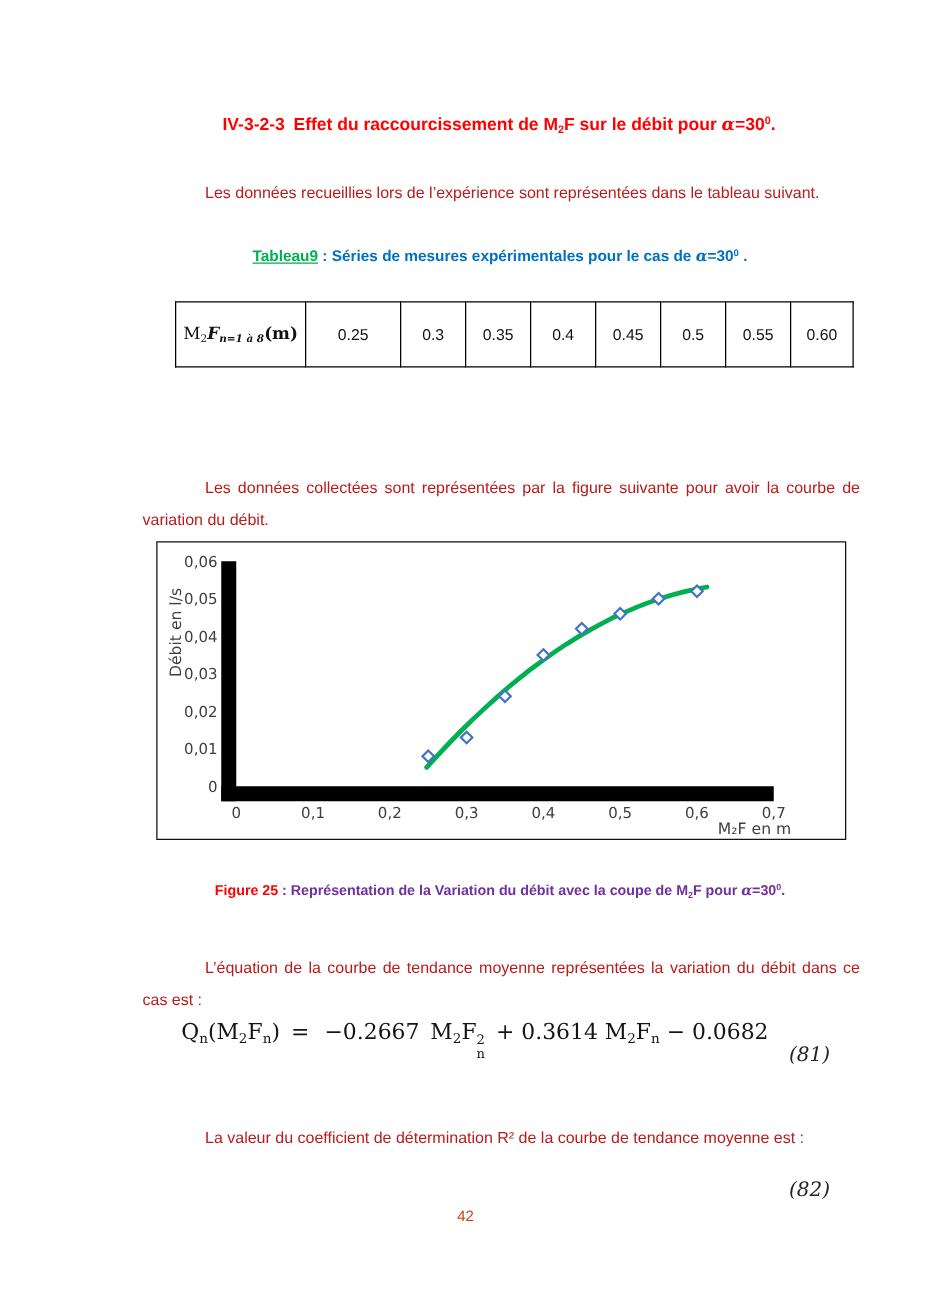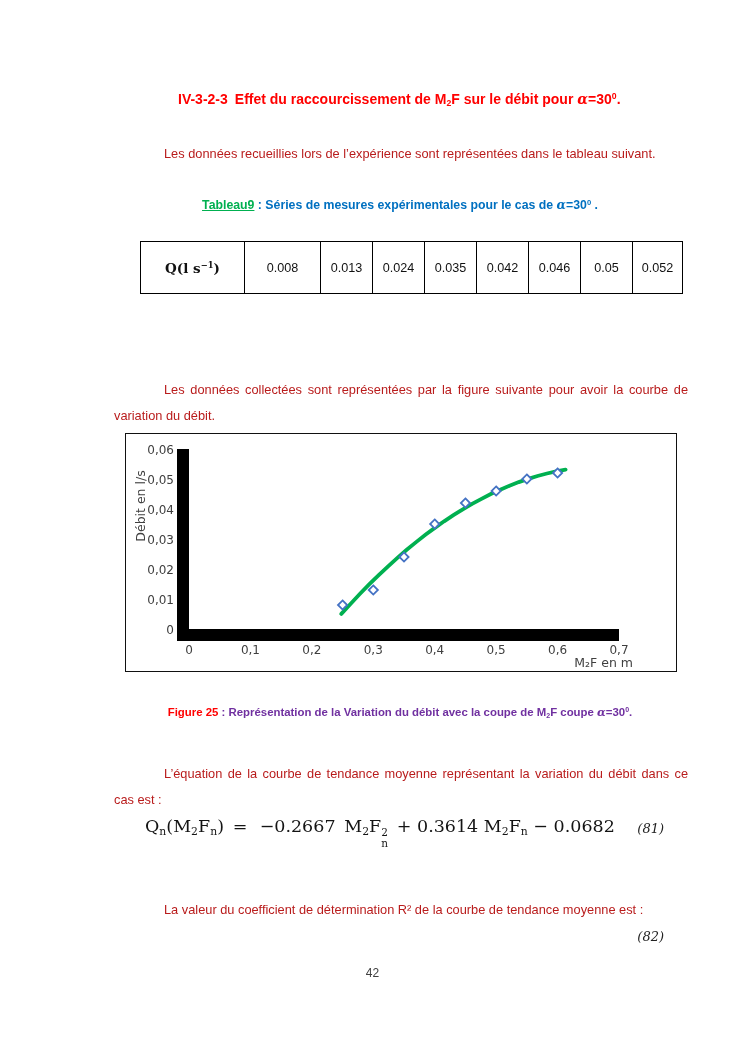--- a/index.html
+++ b/index.html
@@ -45,28 +45,28 @@
   .chart-box svg{display:block;}
   .tick{font-size:12px;fill:#3f3f3f;font-family:"DejaVu Sans",sans-serif;}
   .axis-label{font-size:12.5px;fill:#3f3f3f;font-family:"DejaVu Sans",sans-serif;}
   
   .equation{
     left:98px;width:582px;font-family:"DejaVu Serif","Liberation Serif",serif;
     font-size:17.5px;color:#141414;
   }
   .eq-body{padding-left:47px;}
   .eqnum{
-    position:absolute;right:16px;top:5px;
-    font-size:13px;font-style:italic;color:#222;
+    position:absolute;right:16px;top:18px;
+    font-size:16px;font-style:italic;color:#222;
   }
   .stack{
     display:inline-flex;flex-direction:column;align-items:flex-start;
     font-size:0.6em;line-height:1.02;vertical-align:-0.42em;
   }
-  .pagenum{top:966px;left:0;width:745px;text-align:center;font-size:12px;color:#404040;}
+  .pagenum{top:966px;left:0;width:745px;text-align:center;font-size:12px;color:#c2410c;}
 </style>
 </head>
 <body>
 
 <div>
 
   <div class="abs title"><span>IV-3-2-3 Effet du raccourcissement de M</span><span class="sub">2</span><span>F sur le débit pour </span><span class="alpha b">α</span><span>=30</span><span class="sup">0</span><span>.</span></div>
 
   <p class="abs para" style="top:128px;">Les données recueillies lors de l’expérience sont représentées dans le tableau suivant.</p>
 
@@ -79,29 +79,29 @@
         <col style="width:52px">
         <col style="width:52px">
       <col style="width:52px">
         <col style="width:52px">
         <col style="width:52px">
         <col style="width:52px">
         <col style="width:50px">
     </colgroup>
     <tbody>
       <tr>
-        <td class="hdr b"><span>Q(l s</span><span class="sup">−1</span><span>)</span></td>
-        <td>0.008</td>
-        <td>0.013</td>
-        <td>0.024</td>
-        <td>0.035</td>
-        <td>0.042</td>
-        <td>0.046</td>
-        <td>0.05</td>
-        <td>0.052</td>
+        <td class="hdr"><span>M</span><span class="sub">2</span><span class="bi">F</span><span class="sub bi">n=1 à 8</span><span class="b">(m)</span></td>
+        <td>0.25</td>
+        <td>0.3</td>
+        <td>0.35</td>
+        <td>0.4</td>
+        <td>0.45</td>
+        <td>0.5</td>
+        <td>0.55</td>
+        <td>0.60</td>
       </tr>
     </tbody>
   </table>
 
   <p class="abs para" style="top:364px;">Les données collectées sont représentées par la figure suivante pour avoir la courbe de variation du débit.</p>
 
   <div class="abs chart-box">
     <svg id="chart-svg" width="550" height="237" viewBox="0 0 550 237">
         <rect x="51" y="15" width="12" height="192" fill="#000"></rect>
         <rect x="51" y="195" width="442" height="12" fill="#000"></rect>
@@ -127,23 +127,23 @@
         <path d="M 247.2857142857143 151.4 L 251.8857142857143 156 L 247.2857142857143 160.6 L 242.6857142857143 156 Z" fill="#ffffff" stroke="#4472c4" stroke-width="1.8"></path>
         <path d="M 278 118.4 L 282.6 123 L 278 127.6 L 273.4 123 Z" fill="#ffffff" stroke="#4472c4" stroke-width="1.8"></path>
         <path d="M 308.7142857142858 85.4 L 313.3142857142858 90 L 308.7142857142858 94.6 L 304.11428571428576 90 Z" fill="#ffffff" stroke="#4472c4" stroke-width="1.8"></path>
         <path d="M 339.42857142857144 64.39999999999999 L 344.02857142857147 68.99999999999999 L 339.42857142857144 73.59999999999998 L 334.8285714285714 68.99999999999999 Z" fill="#ffffff" stroke="#4472c4" stroke-width="1.8"></path>
         <path d="M 370.14285714285717 52.4 L 374.7428571428572 57 L 370.14285714285717 61.6 L 365.54285714285714 57 Z" fill="#ffffff" stroke="#4472c4" stroke-width="1.8"></path>
         <path d="M 400.8571428571429 40.4 L 405.4571428571429 45 L 400.8571428571429 49.6 L 396.25714285714287 45 Z" fill="#ffffff" stroke="#4472c4" stroke-width="1.8"></path>
         <path d="M 431.5714285714286 34.4 L 436.17142857142863 39 L 431.5714285714286 43.6 L 426.9714285714286 39 Z" fill="#ffffff" stroke="#4472c4" stroke-width="1.8"></path>
       </svg>
   </div>
 
-  <div class="abs caption fcap"><span class="cap-label">Figure 25</span><span> : Représentation de la Variation  du débit avec la coupe de M</span><span class="sub">2</span><span>F coupe </span><span class="alpha">α</span><span>=30</span><span class="sup">0</span><span>.</span></div>
+  <div class="abs caption fcap"><span class="cap-label">Figure 25</span><span> : Représentation de la Variation  du débit avec la coupe de M</span><span class="sub">2</span><span>F pour </span><span class="alpha">α</span><span>=30</span><span class="sup">0</span><span>.</span></div>
 
-  <p class="abs para" style="top:748px;">L’équation de la courbe de tendance moyenne représentant la variation du débit dans ce cas est :</p>
+  <p class="abs para" style="top:748px;">L’équation de la courbe de tendance moyenne représentées la variation du débit dans ce cas est :</p>
 
   <div class="abs equation" style="top:816px;">
     <span class="eq-body"><span>Q</span><span class="sub">n</span><span>(M</span><span class="sub">2</span><span>F</span><span class="sub">n</span><span>) =  −0.2667 M</span><span class="sub">2</span><span>F</span><span class="stack">
           <span>2</span>
           <span>n</span>
         </span><span> + 0.3614 M</span><span class="sub">2</span><span>F</span><span class="sub">n</span><span> − 0.0682</span></span>
     <span class="eqnum">(81)</span>
   </div>
 
   <p class="abs para noj" style="top:884px;">La valeur du coefficient de détermination R² de la courbe de tendance moyenne est :</p>

